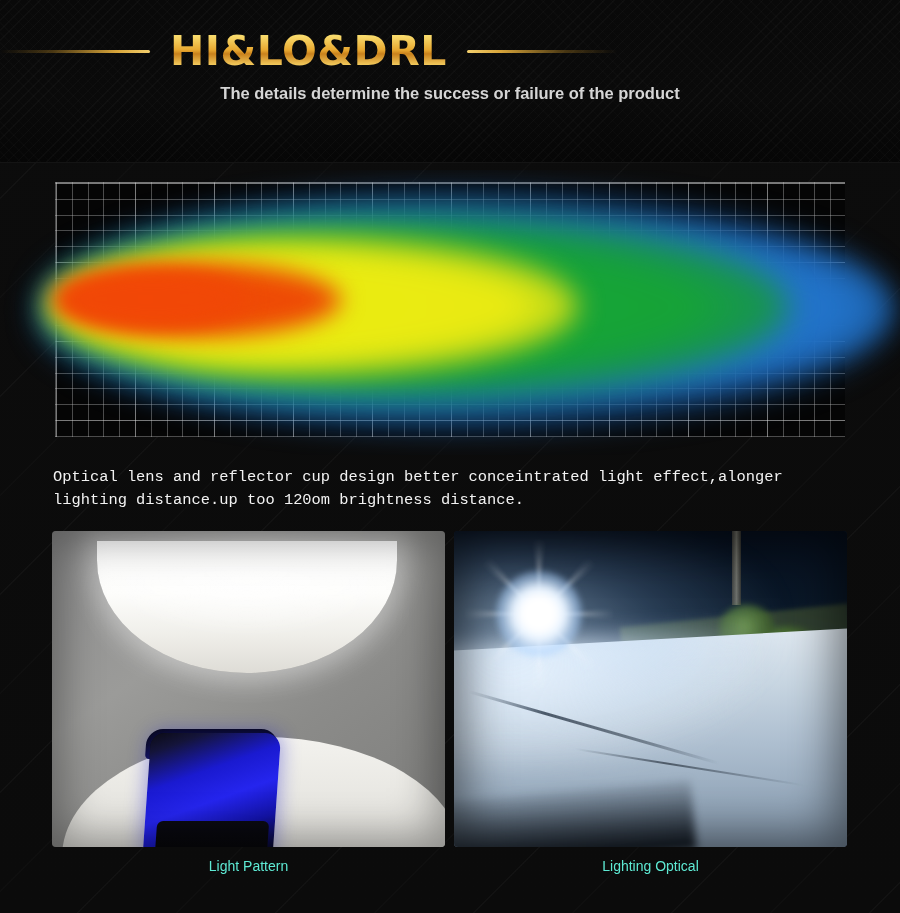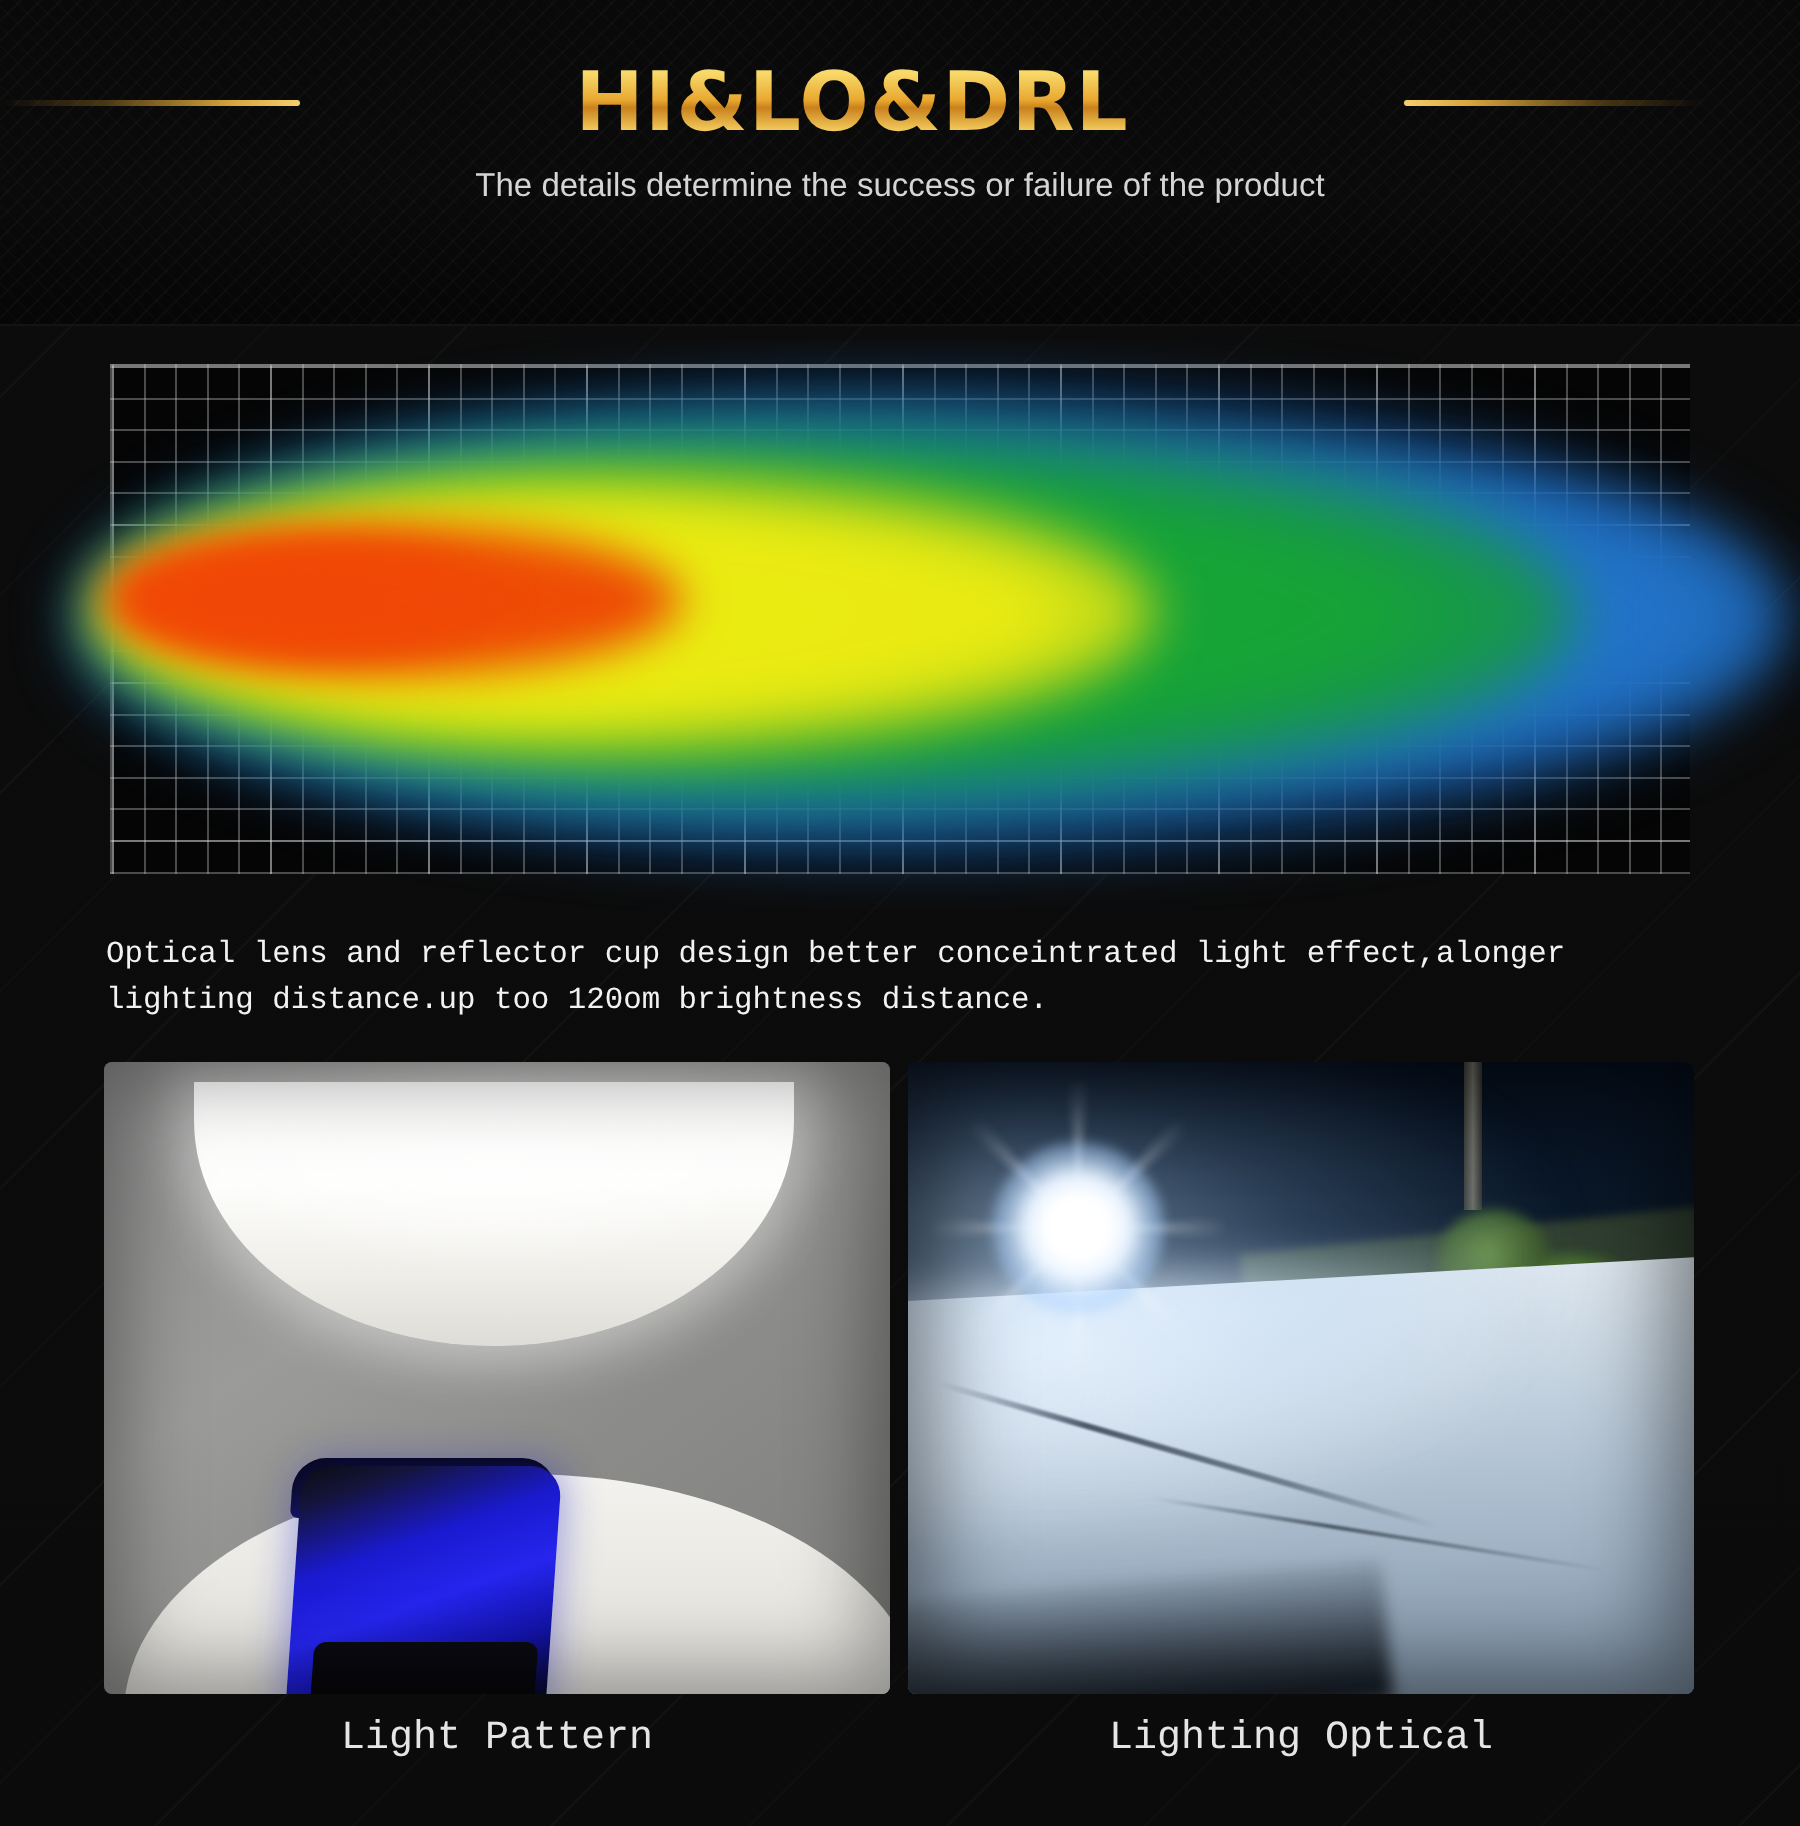--- a/index.html
+++ b/index.html
@@ -39,37 +39,38 @@
       repeating-linear-gradient(45deg,
         rgba(255,255,255,0.012) 0px,
         rgba(255,255,255,0.012) 1px,
         rgba(0,0,0,0) 1px,
         rgba(0,0,0,0) 7px),
       linear-gradient(#090909,#0a0a0a 60%,#060606);
     border-bottom:1px solid #141414;
   }
   .title-row {
     position:absolute; left:0; top:27px; width:852px; height:48px;
-    display:flex; align-items:center; justify-content:space-between; gap:20px;
+    display:flex; align-items:center; justify-content:flex-start; gap:20px;
   }
   .rule { height:3px; width:150px; border-radius:2px; }
   .rule-left  { background:linear-gradient(to right, rgba(200,150,40,0.0) 0%, rgba(150,110,30,0.45) 35%, #d8a53a 78%, #f3cf6d 100%); }
   .rule-right { background:linear-gradient(to left,  rgba(200,150,40,0.0) 0%, rgba(150,110,30,0.45) 35%, #d8a53a 78%, #f3cf6d 100%); }
   .title {
     font-size:41px; font-weight:bold; letter-spacing:0.5px;
     font-family:"DejaVu Sans", sans-serif;
     background:linear-gradient(180deg,#f6e27a 0%,#f8d96a 20%,#e8a830 48%,#c9811c 56%,#f0c659 78%,#fdf0a8 100%);
     -webkit-background-clip:text; background-clip:text;
     -webkit-text-fill-color:transparent; color:#e8b33c;
     white-space:nowrap;
   }
   .subtitle {
     position:absolute; left:0; top:82px; width:900px;
     text-align:center; color:#d5d5d5; font-size:16.5px; line-height:23px;
     font-family:"Liberation Sans", sans-serif;
+    font-weight:bold;
   }
 
   
   .beam-wrap {
     position:absolute; left:0; top:170px; width:900px; height:285px;
     overflow:hidden;
   }
   .beam-grid {
     position:absolute; left:55px; top:12px; width:790px; height:255px;
     background:
@@ -274,22 +275,22 @@
     transform:rotate(-5deg); filter:blur(4px);
   }
   .p-road .vign { position:absolute; inset:0; box-shadow:inset 0 0 46px 12px rgba(0,0,0,0.5); }
 
   
   .captions {
     position:absolute; left:52px; top:858px; width:796px; height:38px;
     display:flex; gap:9px;
   }
   .caption {
-    width:393px; text-align:center; color:#e5e5e5;
-    font-size:20px; font-family:Liberation Mono, monospace;
+    width:393px; text-align:center; color:#5eead4;
+    font-size:14px; font-family:Liberation Sans, sans-serif;
   }
 </style>
 </head>
 <body>
 
 <div id="page"></div>
 
 <div class="header">
   <div class="title-row">
     <div class="rule rule-left"></div>

